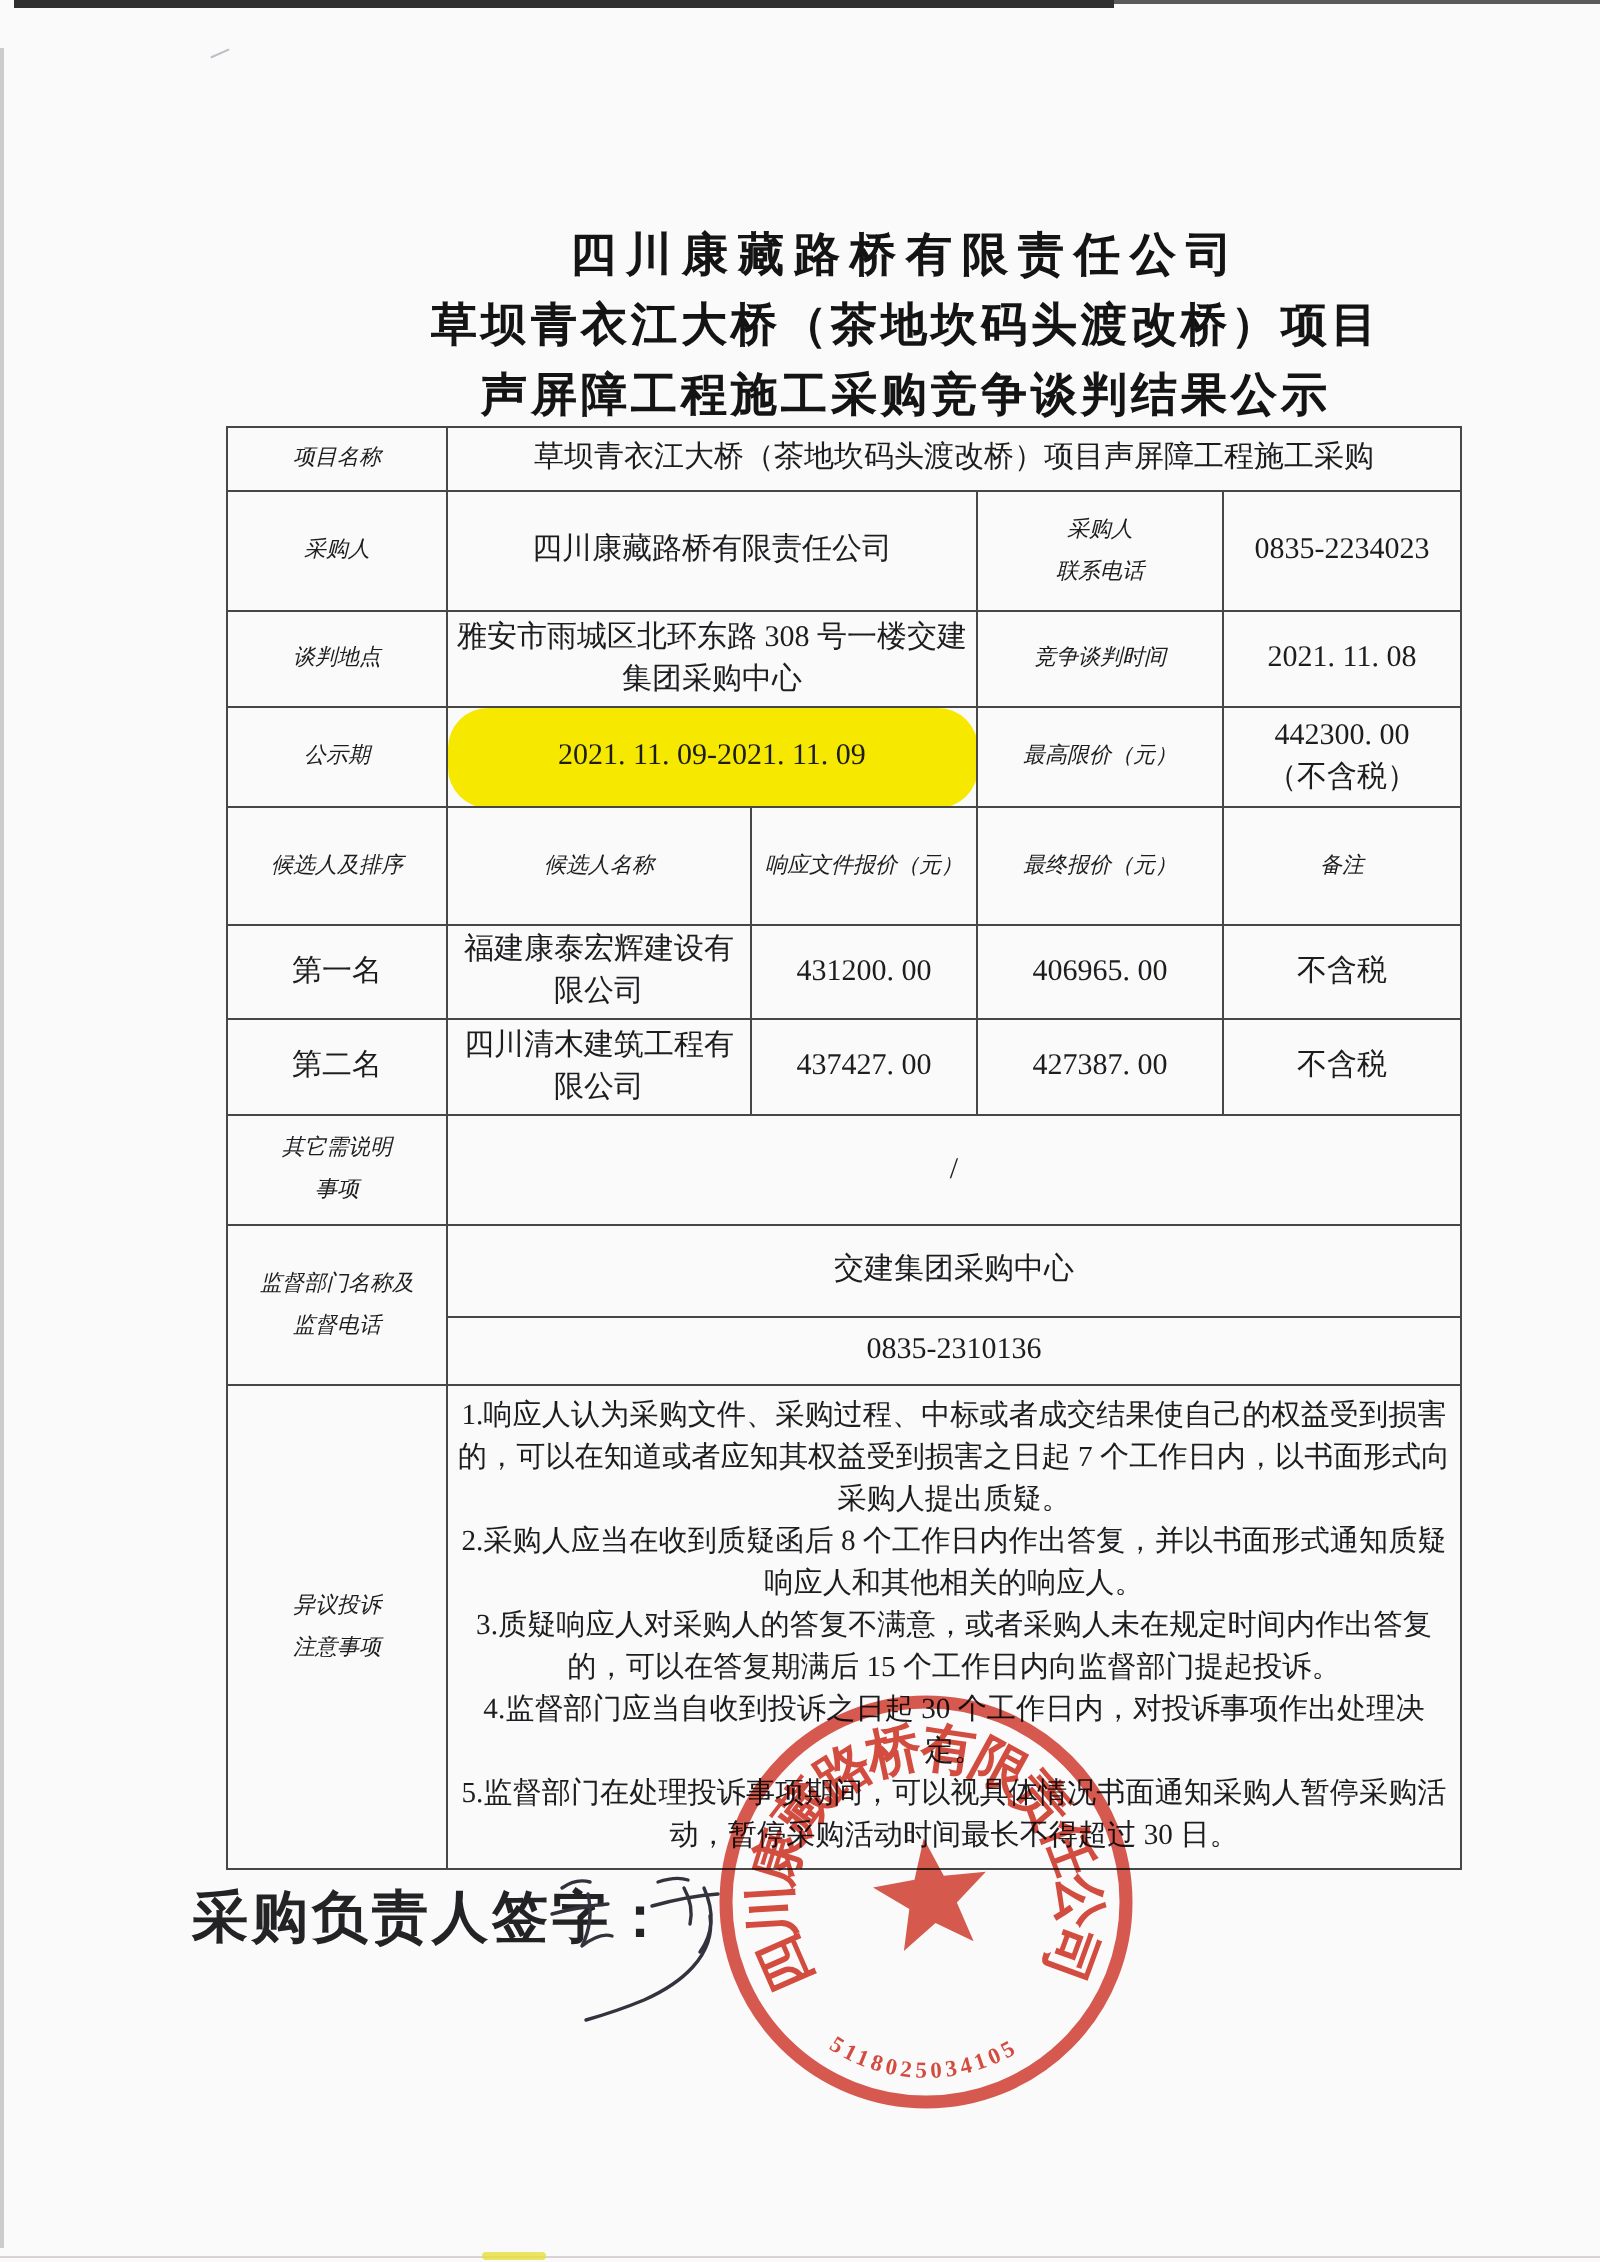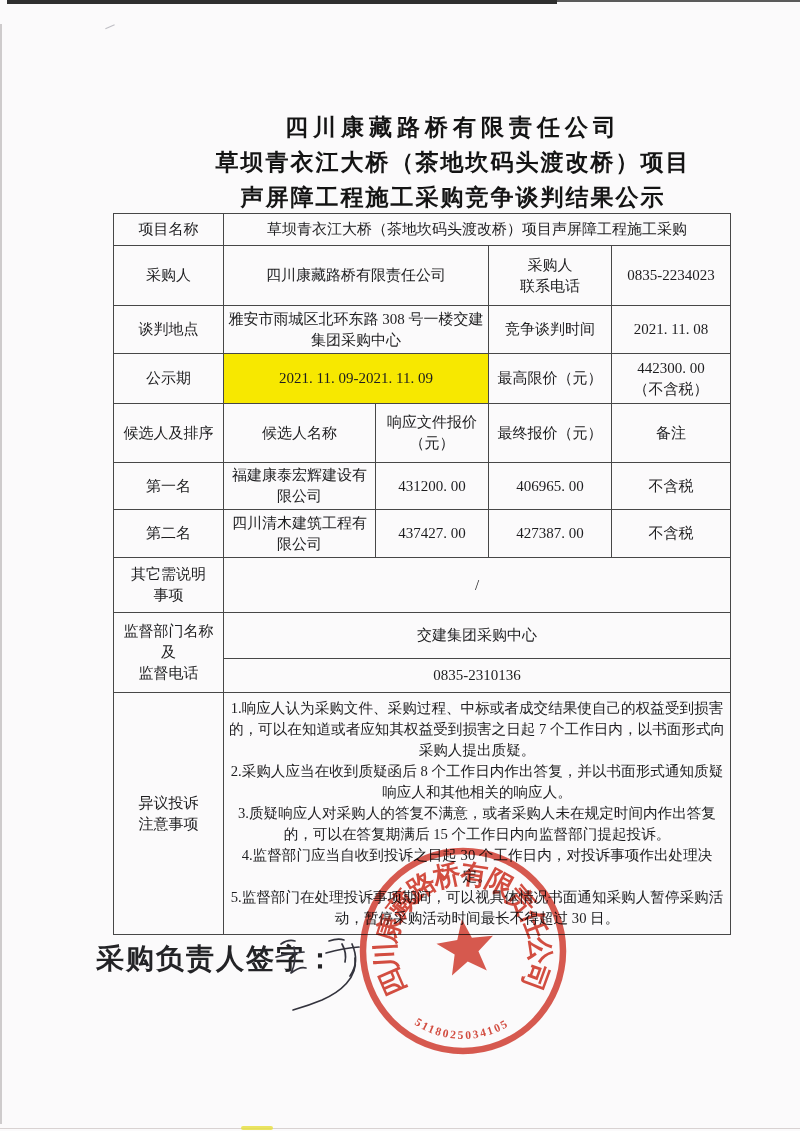--- a/index.html
+++ b/index.html
@@ -32,24 +32,24 @@
     position:absolute;left:113px;top:213px;width:617px;height:719px;
     border-collapse:collapse;table-layout:fixed;
     font-size:15px;color:#1d1d1f;
   }
   table.doc td{
     border:1px solid #474747;
     text-align:center;vertical-align:middle;
     padding:2px 4px;line-height:21px;
     overflow:hidden;
   }
-  td.lbl{font-size:15px;}
+  td.lbl{font-size:11px;font-style:italic;}
   .pre{white-space:pre-line;}
   td.left{text-align:left;padding:2px 7px;margin-top:24px;}
-  td.hl{background:#f7e800;}
+  td.hl{background:#f7e800;border-radius:20px;}
   td.objection-cell{
     text-align:left;vertical-align:middle;
     padding:4px 10px 4px 8px;
     font-size:14.6px;line-height:22px;
   }
   td.objection-cell p{margin:0;text-align:center;}
 
   
   .sign-label{
     position:absolute;left:96px;top:940px;

